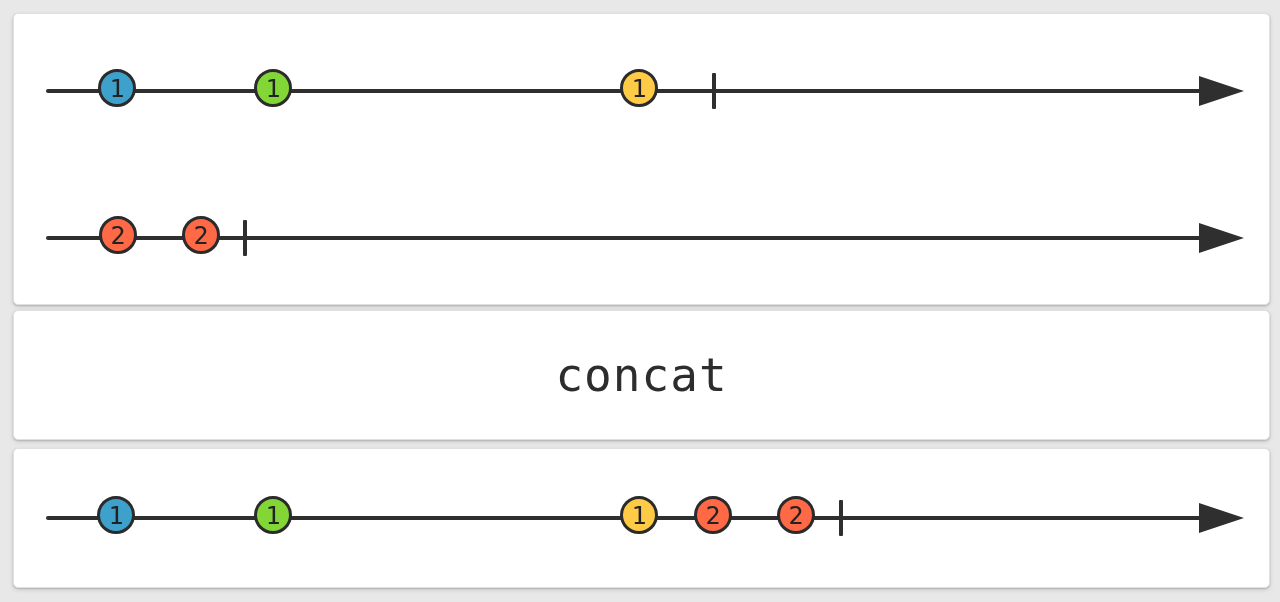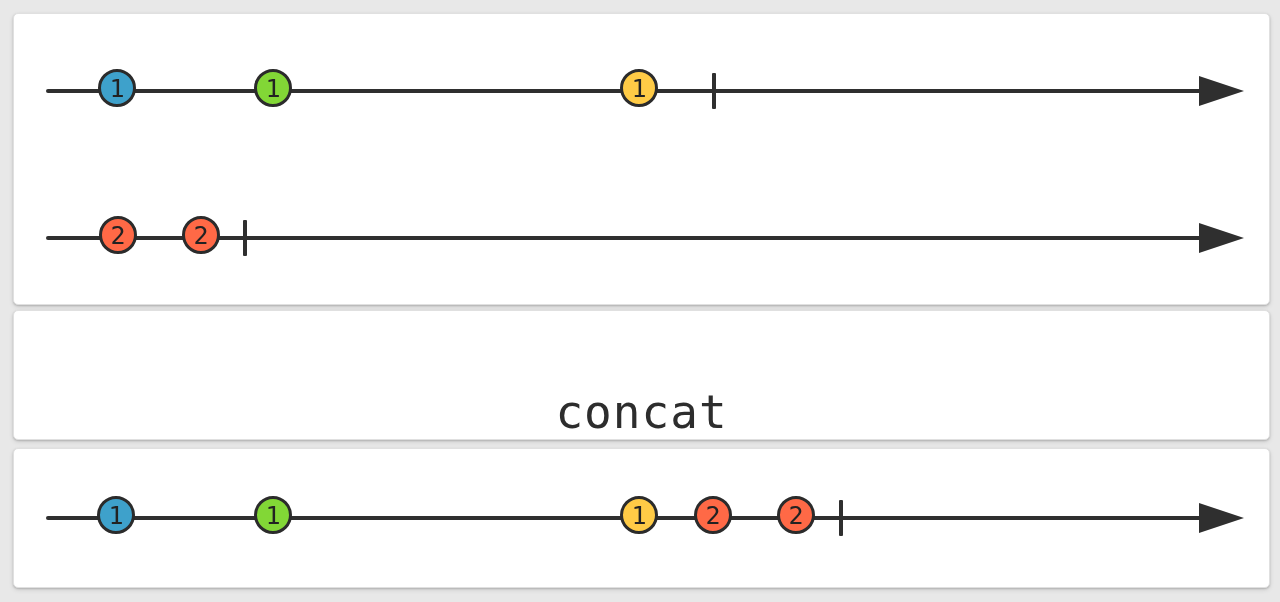--- a/index.html
+++ b/index.html
@@ -19,21 +19,21 @@
     left: 13px;
     width: 1257px;
     background: var(--panel-bg);
     border: 1px solid #e0e0e0;
     border-radius: 5px;
     box-shadow: 0 1px 2px rgba(0,0,0,0.18), 0 2px 5px rgba(0,0,0,0.10);
   }
   .panel.sources  { top: 13px;  height: 292px; }
   .panel.operator {
     top: 310px; height: 130px;
-    display: flex; align-items: flex-end; justify-content: center;
+    display: flex; align-items: center; justify-content: center;
   }
   .panel.result   { top: 448px; height: 140px; }
 
   .operator-label {
     font-size: 46px;
     color: #2d2d2d;
     letter-spacing: 1px;
   }
 
   .timeline { position: absolute; left: 0; width: 100%; height: 0; }

